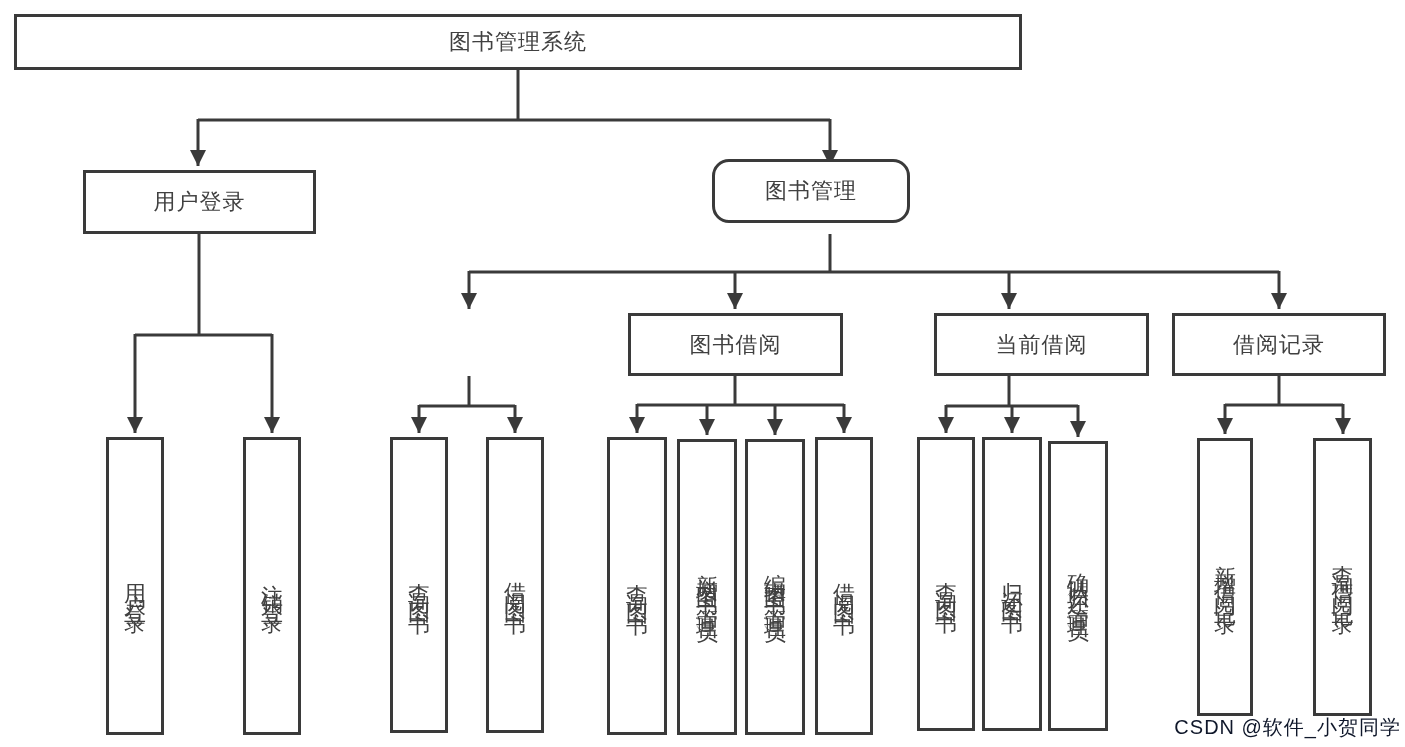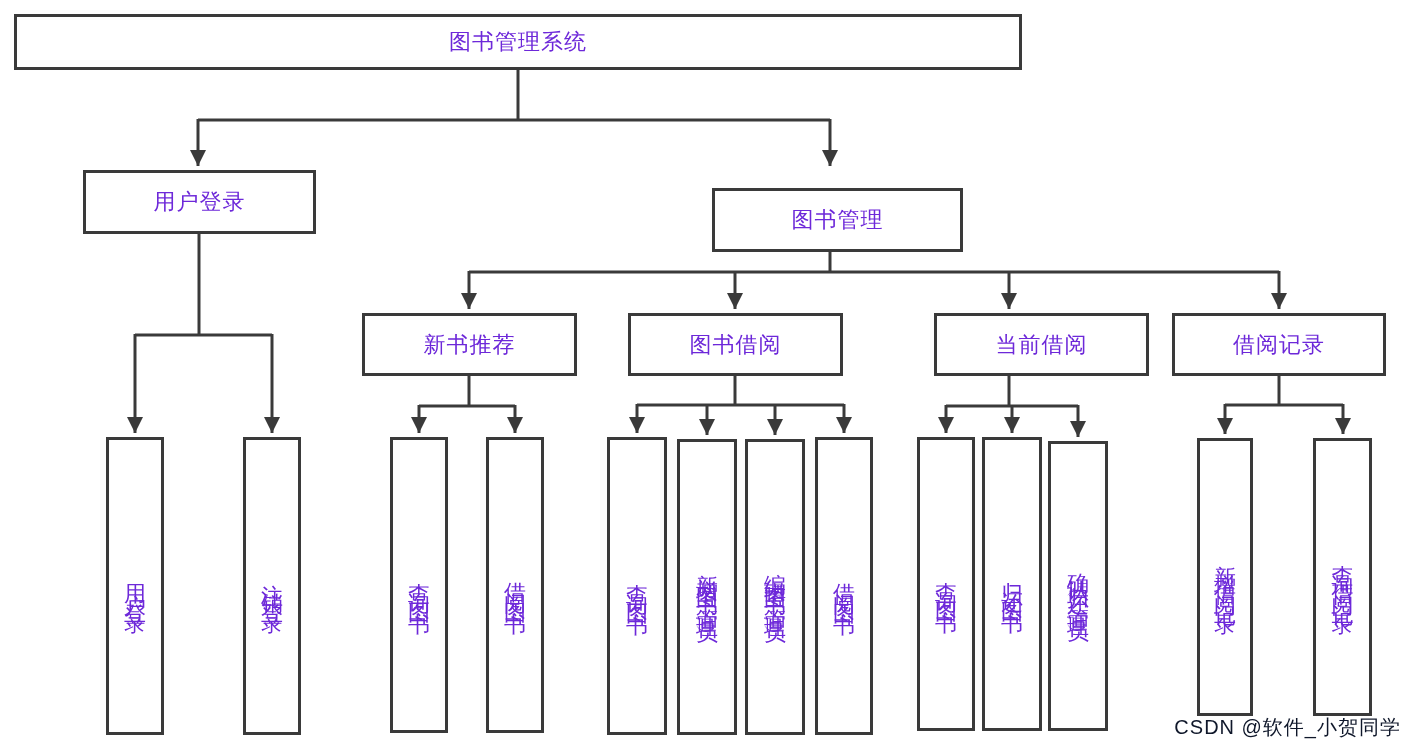--- a/index.html
+++ b/index.html
@@ -22,35 +22,35 @@
     position: absolute;
     box-sizing: border-box;
     border: 3px solid #3a3a3a;
     background: #ffffff;
     display: flex;
     align-items: center;
     justify-content: center;
     z-index: 1;
     font-size: 22px;
     letter-spacing: 1px;
-    color: #6d28d9;
+    color: #404040;
   }
   .node.vertical span {
     writing-mode: vertical-rl;
     text-orientation: mixed;
     letter-spacing: 10px;
     font-size: 22px;
     line-height: 1;
     white-space: nowrap;
   }
   .node.vertical.tight span { letter-spacing: 7px; }
   
   .n-root            { left: 14px;  top: 14px;  width: 1008px; height: 56px; }
   .n-user-login      { left: 83px;  top: 170px; width: 233px;  height: 64px; }
-  .n-book-mgmt       { left: 712px; top: 188px; width: 251px;  height: 64px; }
+  .n-book-mgmt       { left: 712px; top: 159px; width: 198px;  height: 64px; border-radius: 17px; }
   .n-new-book-rec    { left: 362px; top: 313px; width: 215px;  height: 63px; }
   .n-book-borrow     { left: 628px; top: 313px; width: 215px;  height: 63px; align-items: center; }
   .n-current-borrow  { left: 934px; top: 313px; width: 215px;  height: 63px; }
   .n-borrow-records  { left: 1172px;top: 313px; width: 214px;  height: 63px; }
   .n-leaf-login      { left: 106px; top: 437px; width: 58px; height: 298px; }
   .n-leaf-logout     { left: 243px; top: 437px; width: 58px; height: 298px; }
   .n-rec-query       { left: 390px; top: 437px; width: 58px; height: 296px; }
   .n-rec-borrow      { left: 486px; top: 437px; width: 58px; height: 296px; }
   .n-bor-query       { left: 607px; top: 437px; width: 60px; height: 298px; }
   .n-bor-add         { left: 677px; top: 439px; width: 60px; height: 296px; }
@@ -131,23 +131,20 @@
     <span>图书管理系统</span>
   </div>
 
   <div class="node n-user-login">
     <span>用户登录</span>
   </div>
   <div class="node n-book-mgmt">
     <span>图书管理</span>
   </div>
 
-  <div class="node n-new-book-rec">
-    <span>新书推荐</span>
-  </div>
   <div class="node n-book-borrow">
     <span>图书借阅</span>
   </div>
   <div class="node n-current-borrow">
     <span>当前借阅</span>
   </div>
   <div class="node n-borrow-records">
     <span>借阅记录</span>
   </div>
 

